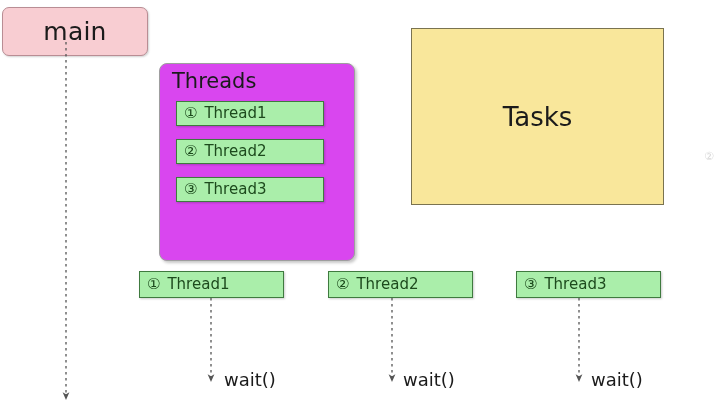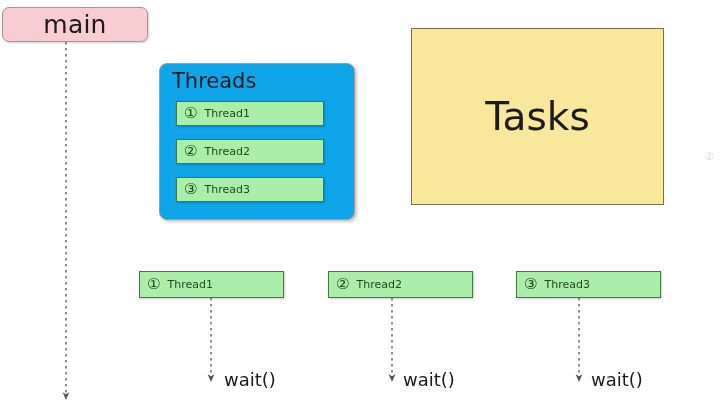--- a/index.html
+++ b/index.html
@@ -18,21 +18,21 @@
     background: #ffffff;
     overflow: hidden;
   }
 
   
   .main-node {
     position: absolute;
     left: 2px;
     top: 7px;
     width: 146px;
-    height: 35px;
+    height: 49px;
     box-sizing: border-box;
     background: #f8cdd2;
     border: 1px solid #b98d94;
     border-radius: 7px;
     display: flex;
     align-items: center;
     justify-content: center;
     box-shadow: 1px 1px 2px rgba(0,0,0,0.18);
   }
   .main-node .label {
@@ -41,23 +41,23 @@
     line-height: 1;
     letter-spacing: 0.2px;
   }
 
   
   .threads-panel {
     position: absolute;
     left: 159px;
     top: 63px;
     width: 196px;
-    height: 157px;
-    box-sizing: border-box;
-    background: #0ea5e9;
+    height: 198px;
+    box-sizing: border-box;
+    background: #d946ef;
     border: 1px solid #9e9e9e;
     border-radius: 8px;
     box-shadow: 2px 2px 3px rgba(0,0,0,0.22);
   }
   .threads-panel .panel-title {
     position: absolute;
     left: 12px;
     top: 6px;
     font-size: 21px;
     color: #1b1b1b;
@@ -75,21 +75,21 @@
     padding-left: 7px;
     box-shadow: 1px 1px 2px rgba(0,0,0,0.20);
   }
   .thread-chip .num {
     font-size: 15px;
     color: #1d4a1d;
     margin-right: 7px;
     line-height: 1;
   }
   .thread-chip .name {
-    font-size: 11px;
+    font-size: 15px;
     color: #1d4a1d;
     line-height: 1;
   }
 
   .panel-chip { left: 16px; width: 148px; height: 25px; }
   .panel-chip-1 { top: 37px; }
   .panel-chip-2 { top: 75px; }
   .panel-chip-3 { top: 113px; }
 
   .row-chip { top: 271px; width: 145px; height: 27px; }
@@ -105,21 +105,21 @@
     width: 253px;
     height: 177px;
     box-sizing: border-box;
     background: #f9e79b;
     border: 1px solid #7a7350;
     display: flex;
     align-items: center;
     justify-content: center;
   }
   .tasks-box .label {
-    font-size: 39px;
+    font-size: 26px;
     color: #1b1b1b;
     line-height: 1;
   }
 
   
   .conn {
     position: absolute;
     overflow: visible;
   }
 

